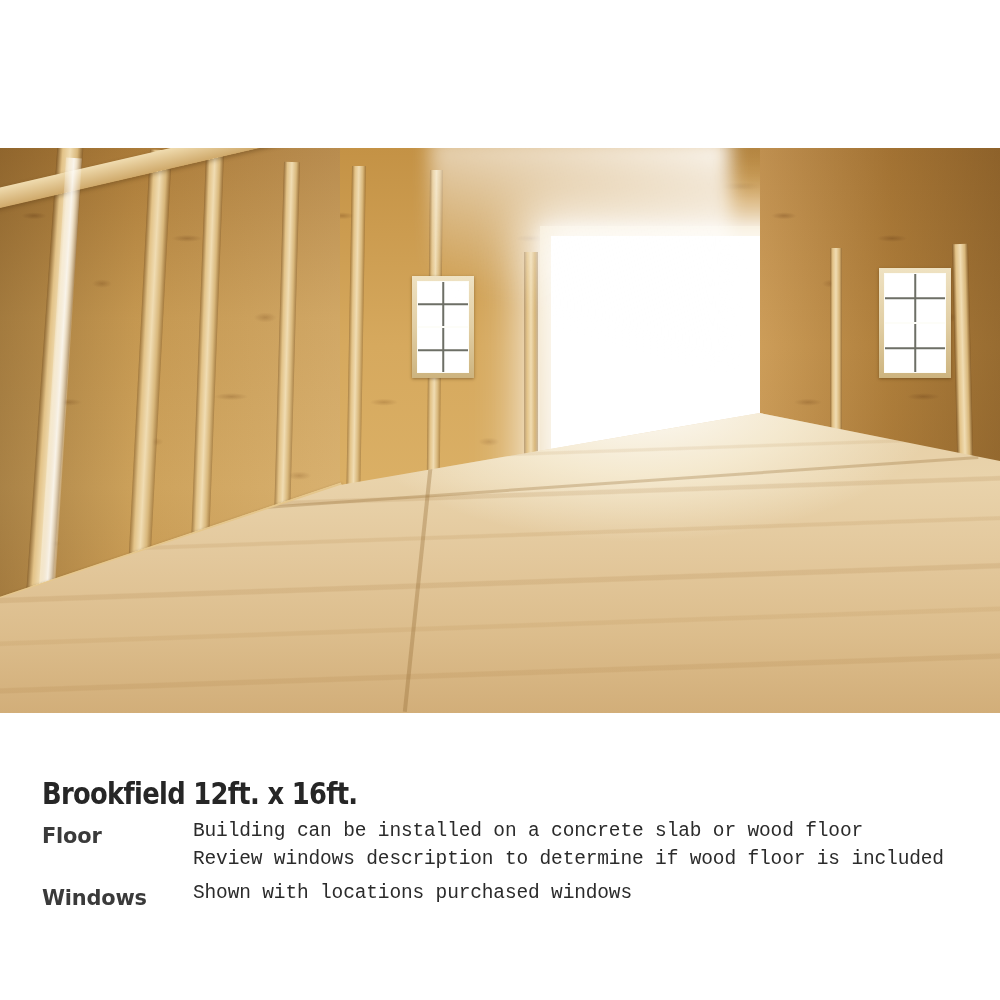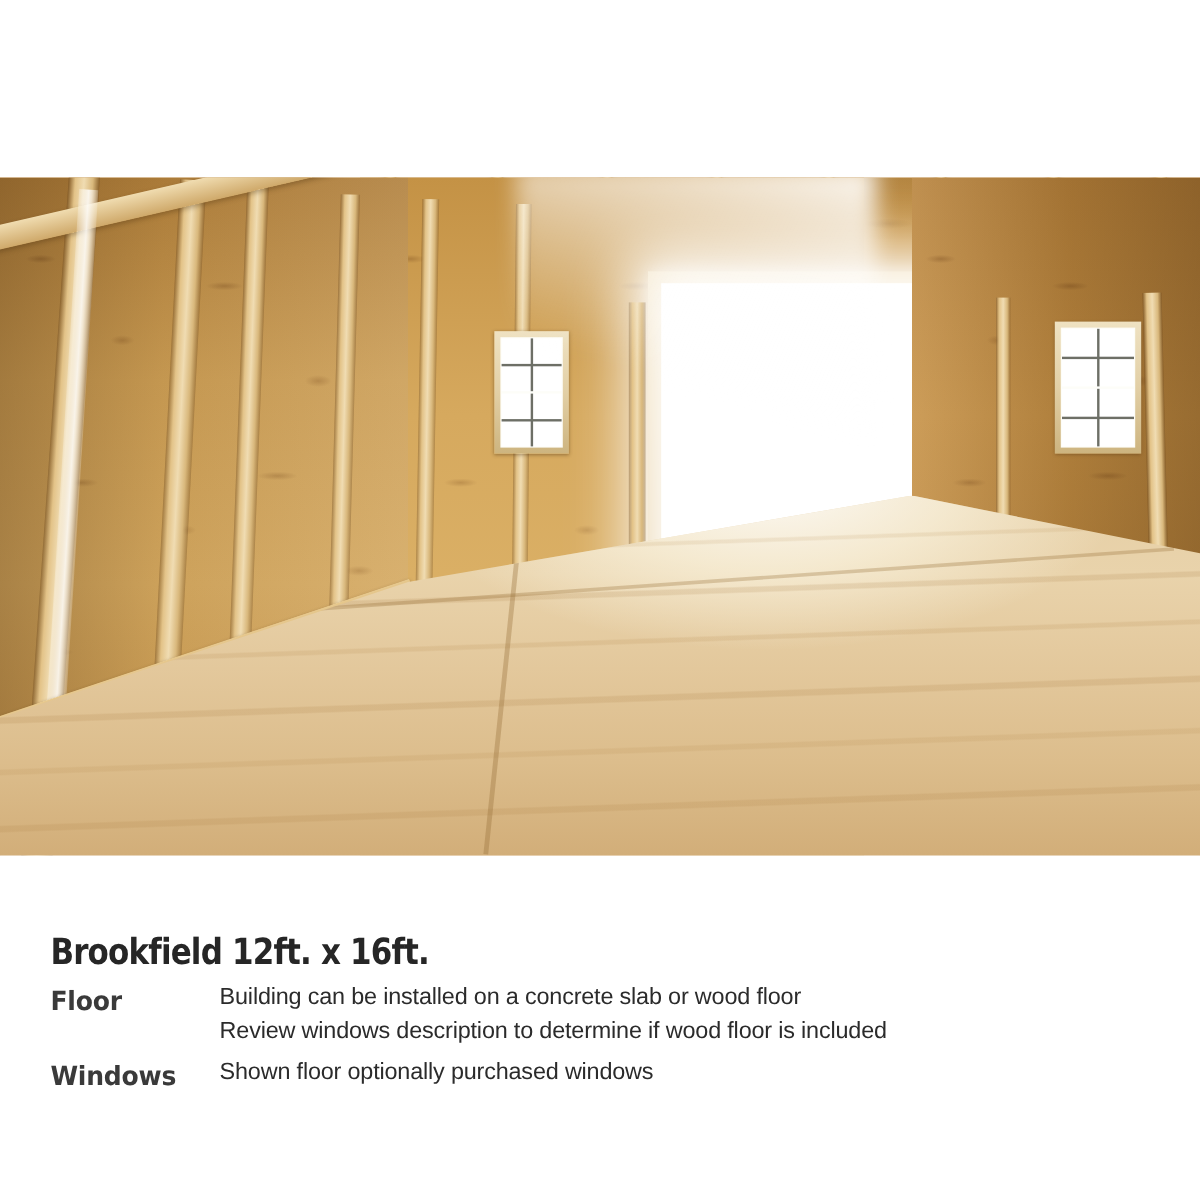--- a/index.html
+++ b/index.html
@@ -210,22 +210,22 @@
     font-weight: 700;
     font-size: 22px;
     color: #3a3a3a;
     letter-spacing: -0.2px;
     white-space: nowrap;
     transform: scaleX(0.95);
     transform-origin: left center;
   }
   .spec-lines {
     position: absolute;
-    left: 183px;
-    font-family: Liberation Sans, sans-serif;
+    left: 193px;
+    font-family: Liberation Mono, monospace;
     font-size: 19.5px;
     color: #2b2b2b;
     line-height: 28px;
     white-space: nowrap;
     letter-spacing: -0.15px;
   }
   .spec-lines div { white-space: nowrap; }
 
   #row-floor   { top: 104px; }
   #row-windows { top: 166px; }
@@ -335,18 +335,18 @@
       <div class="spec-label">Floor</div>
       <div class="spec-lines">
         <div>Building can be installed on a concrete slab or wood floor</div>
         <div>Review windows description to determine if wood floor is included</div>
       </div>
     </div>
 
     <div class="spec-row" id="row-windows">
       <div class="spec-label">Windows</div>
       <div class="spec-lines">
-        <div>Shown floor optionally purchased windows</div>
+        <div>Shown with locations purchased windows</div>
       </div>
     </div>
 
   </div>
 </div>
 
 </body></html>

